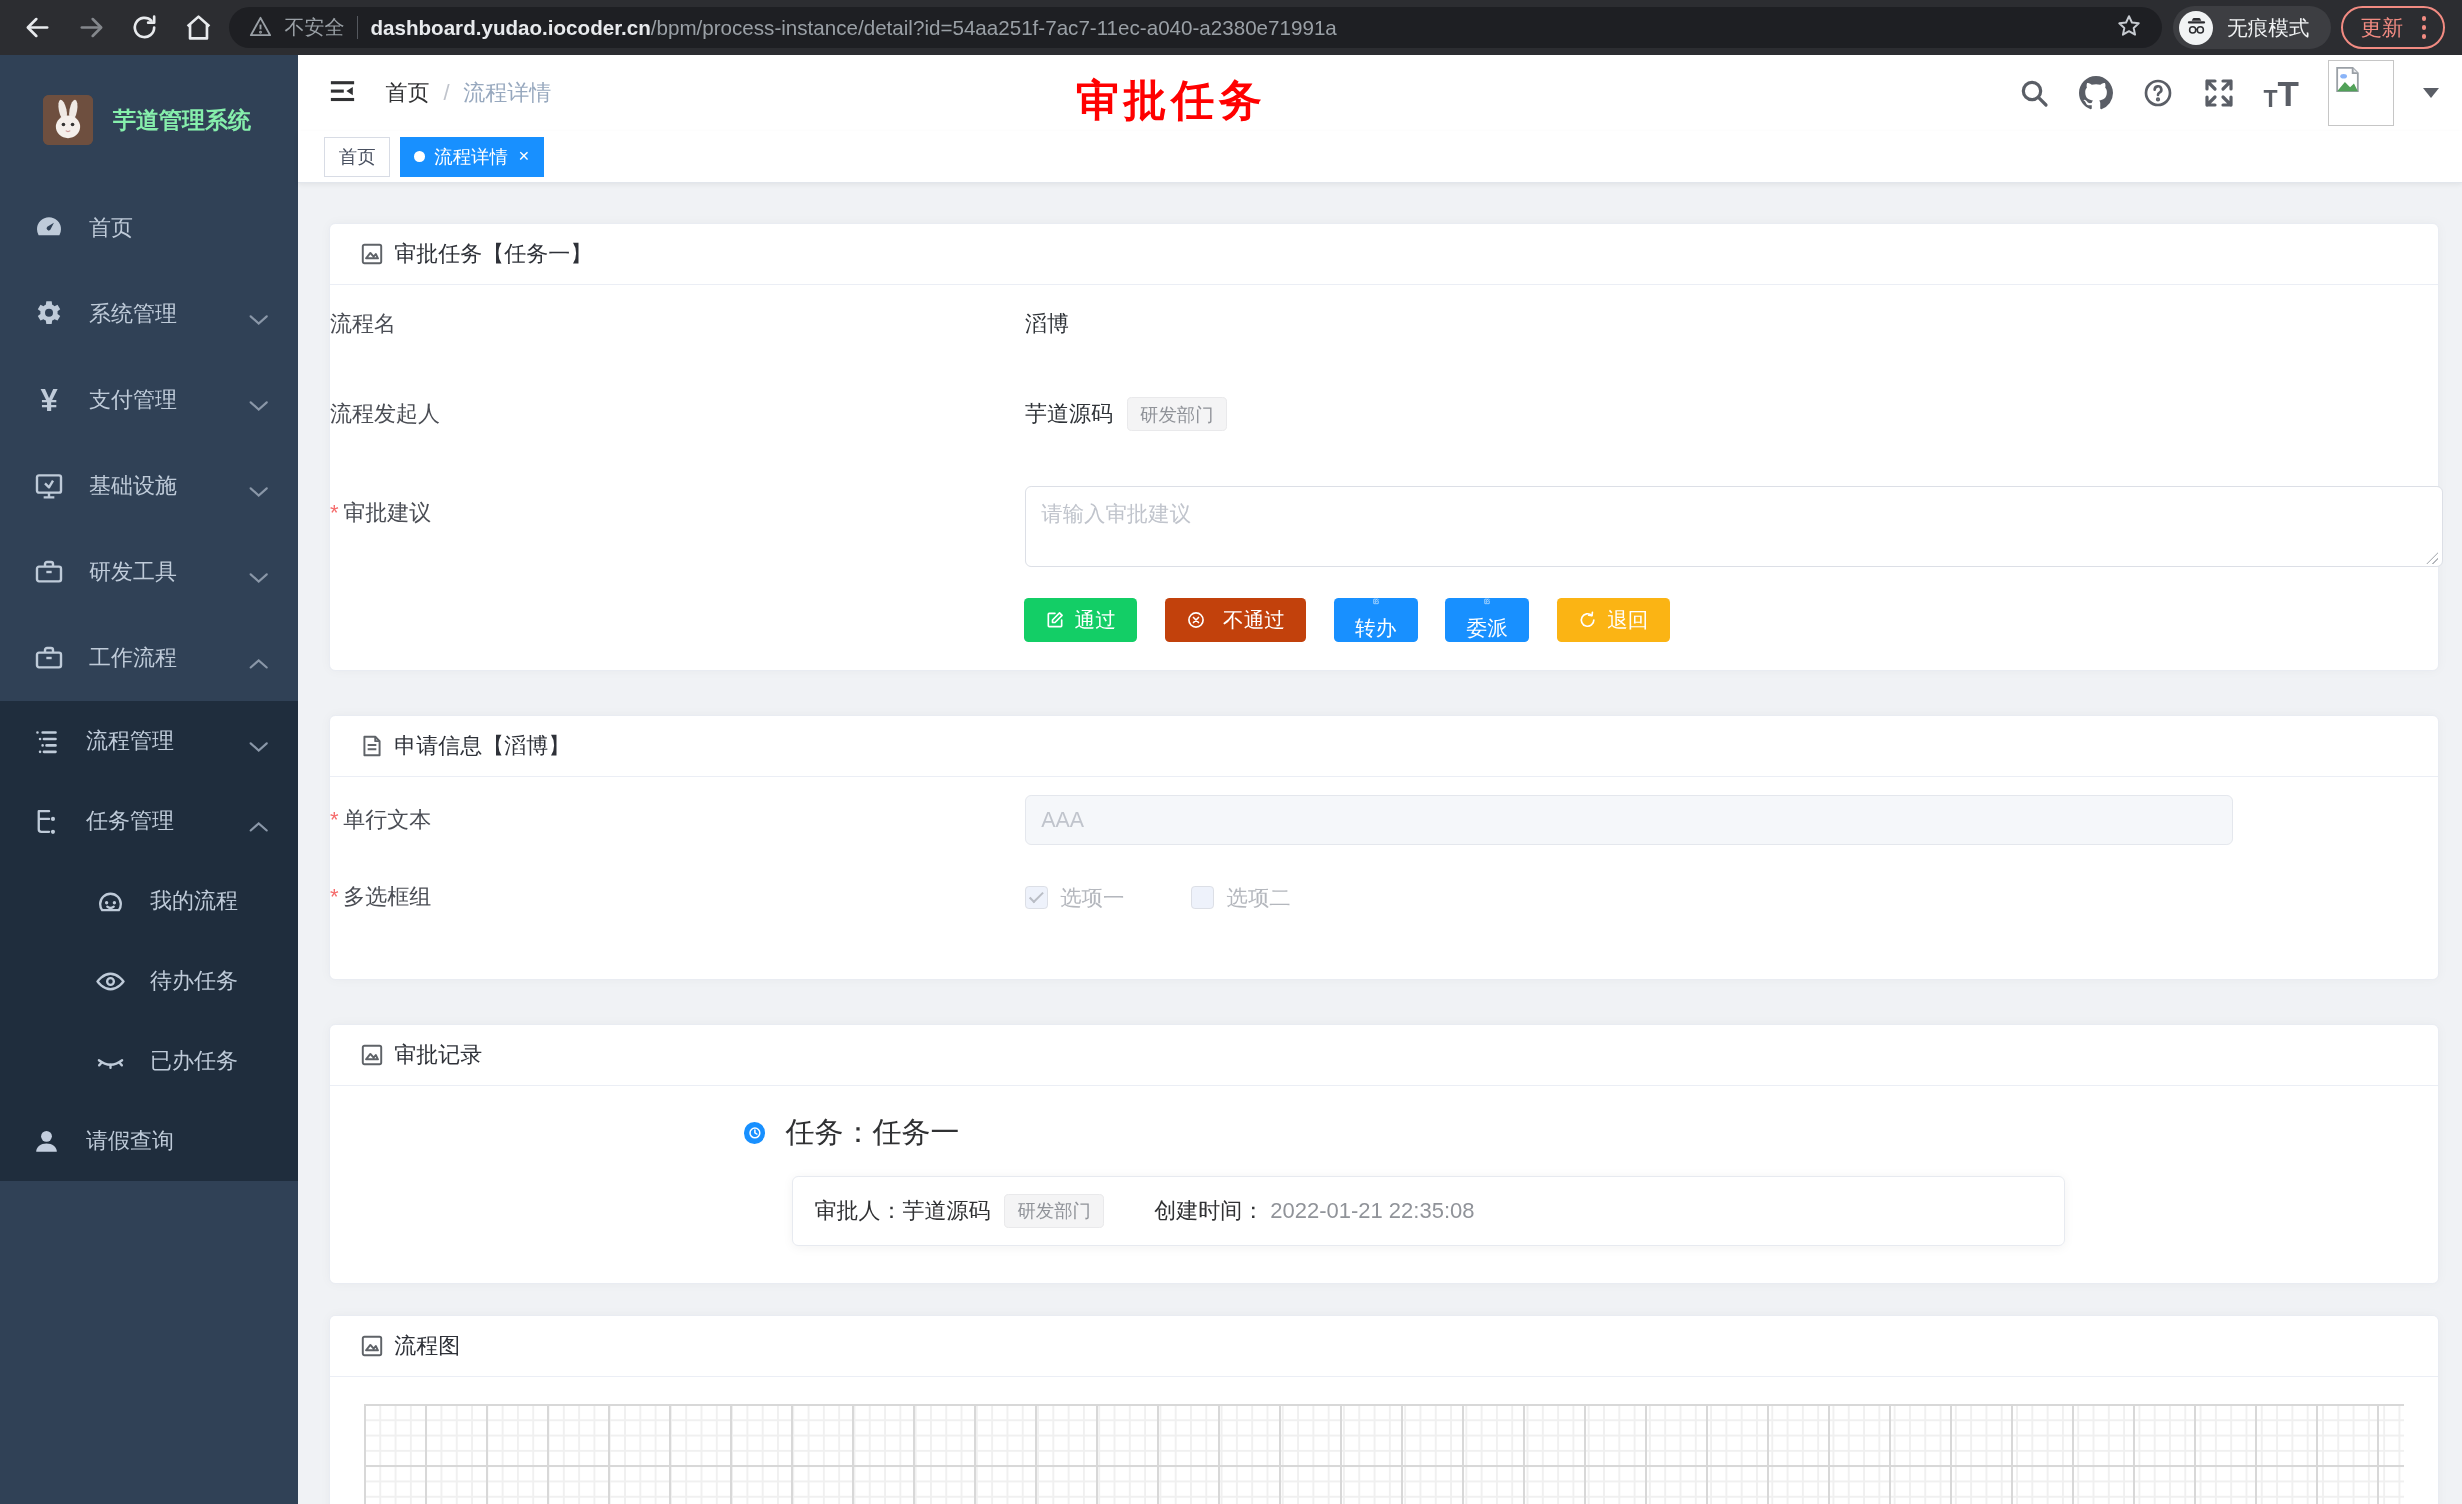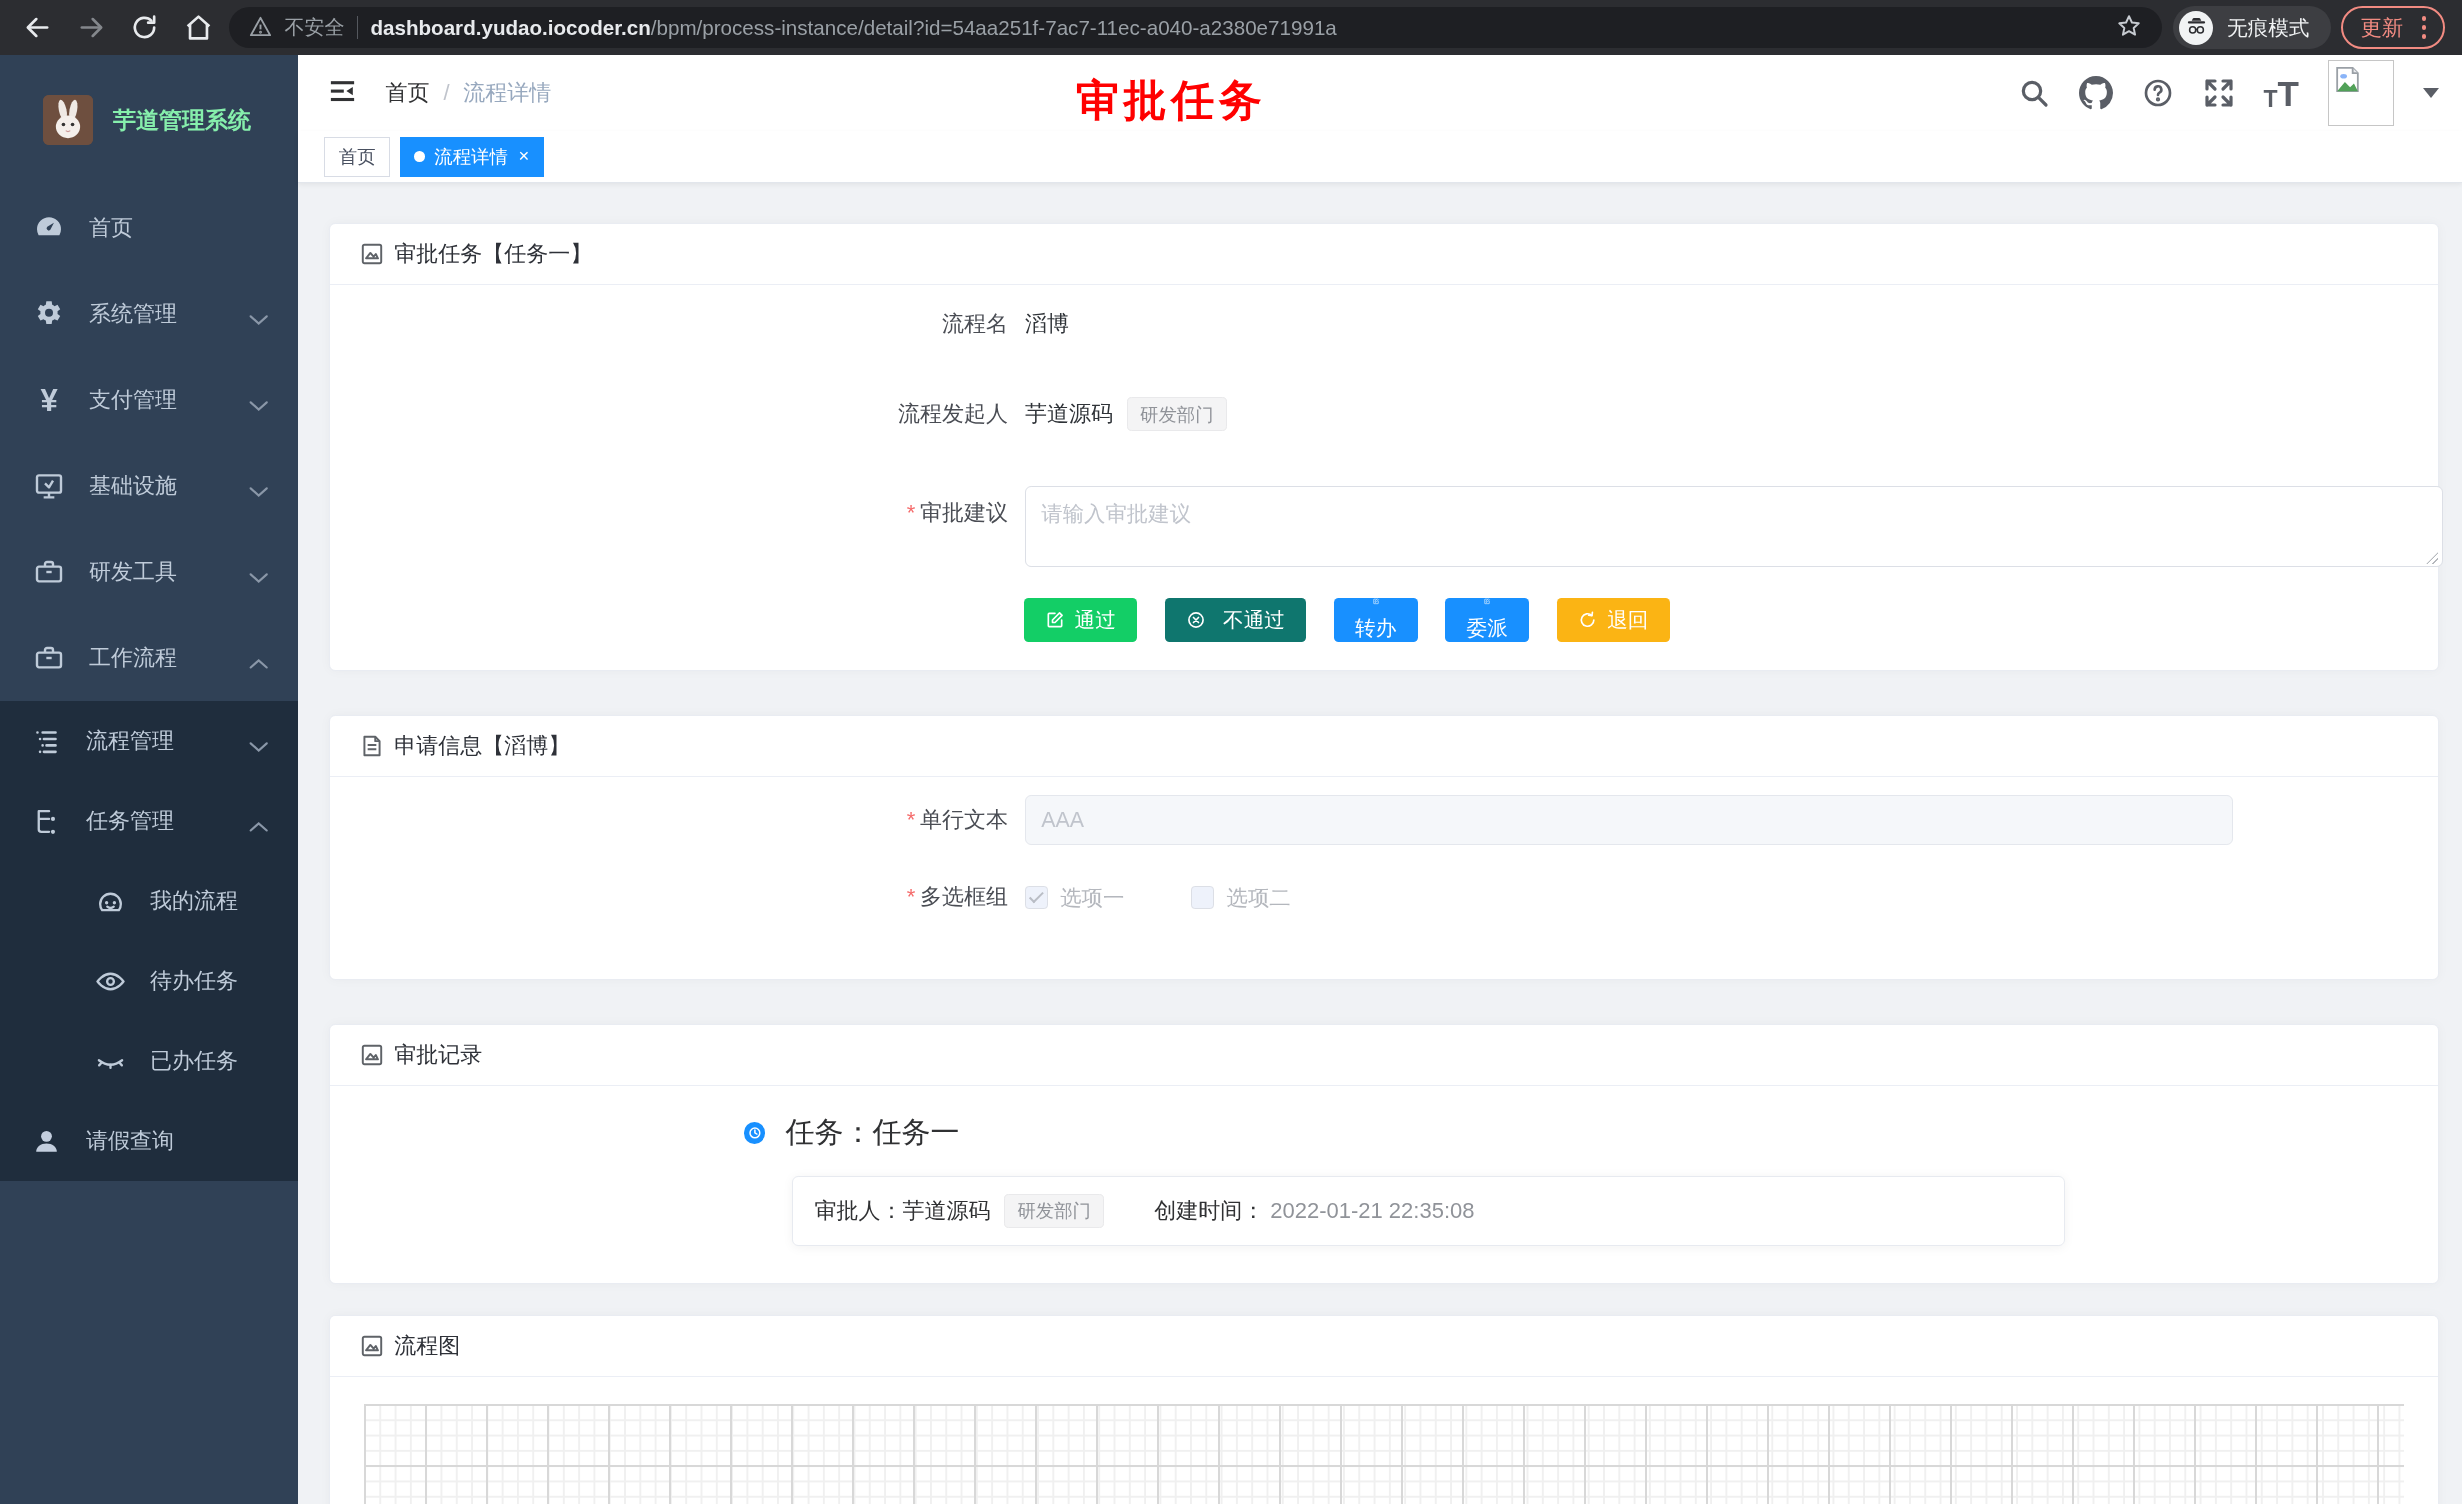--- a/index.html
+++ b/index.html
@@ -64,40 +64,40 @@
   .tag .dot { width:10.7px; height:10.7px; border-radius:50%; background:#fff; margin-right:9.2px; }
   .tag .close-x { margin-left:10.7px; font-size:18.4px; line-height:1; }
 
   
   .content { flex:1; padding:40px 23px 0 31px; overflow:hidden; }
   .card { background:#fff; border:1.5px solid #e9ecf2; border-radius:6.1px; box-shadow:0 0 12.2px rgba(0,0,0,.035); }
   .card-hd { height:61px; display:flex; align-items:center; gap:9.2px; padding:0 29px; border-bottom:1.5px solid #ebeef5; font-size:22px; color:#2e3138; }
   .card-hd svg { flex-shrink:0; }
 
   .form-row { display:flex; align-items:center; }
-  .flabel { width:678px; text-align:right; font-size:22px; color:#4a4d54; flex-shrink:0; }
+  .flabel { width:678px; text-align:left; font-size:22px; color:#4a4d54; flex-shrink:0; }
   .req { color:#f56c6c; margin-right:4.6px; }
   .fctrl { margin-left:17px; font-size:22px; color:#2f3338; display:flex; align-items:center; }
 
   .card-approve { margin-bottom:44px; }
   .card-approve .body { padding:23px 0 28px; }
   .row-name { height:31px; margin-bottom:58px; }
   .row-starter { height:34px; margin-bottom:55px; }
   .tag-dept { margin-left:13.8px; height:34px; display:flex; align-items:center; padding:0 12.2px; background:#f4f4f5; border:1.5px solid #e9e9eb; border-radius:4.6px; color:#909399; font-size:18.4px; }
   .row-advice { align-items:flex-start; margin-bottom:28px; }
   .row-advice .flabel { padding-top:12.2px; }
   .adv-wrap { position:relative; margin-left:17px; }
   textarea.advice { width:1418px; height:81px; border:1.5px solid #dcdfe6; border-radius:6.1px; resize:none; padding:12.2px 15.3px; font-size:21.4px; font-family:"Liberation Sans", sans-serif; color:#303133; outline:none; }
   textarea.advice::placeholder { color:#c0c4cc; }
   .resize-grip { position:absolute; right:4.6px; bottom:6.1px; width:12.2px; height:12.2px; background:
      repeating-linear-gradient(135deg, transparent 0 3.1px, #b5b8bd 3.1px 4.6px); clip-path:polygon(100% 0,100% 100%,0 100%); }
   .btn-row { margin-left:694px; display:flex; gap:27.5px; }
   .btn { height:44px; display:inline-flex; align-items:center; gap:9.2px; padding:0 21.4px; border:none; border-radius:4.6px; color:#fff; font-size:20.6px; cursor:pointer; font-family:"Liberation Sans", sans-serif; white-space:nowrap; }
   .btn-pass { background:#13ce66; }
-  .btn-reject { background:#0f766e;gap:17px; }
+  .btn-reject { background:#c2410c;gap:17px; }
   .btn-blue { background:#1890ff;flex-direction:column; }
   .btn-back { background:#fbb414; }
 
   .card-apply { margin-bottom:44px; }
   .card-apply .body { padding:18.4px 0 67px; }
   .row-text { margin-bottom:37px; }
   .input-dis { width:1208px; height:50px; background:#f5f7fa; border:1.5px solid #e4e7ed; border-radius:6.1px; padding:0 15.3px; font-size:21.4px; color:#c0c4cc; font-family:"Liberation Sans", sans-serif; }
   .input-dis::placeholder { color:#c0c4cc; }
   .cb-group { display:flex; align-items:center; gap:67px; }
   .cb-item { display:flex; align-items:center; gap:12.2px; color:#b4b7bd; font-size:21.4px; }

